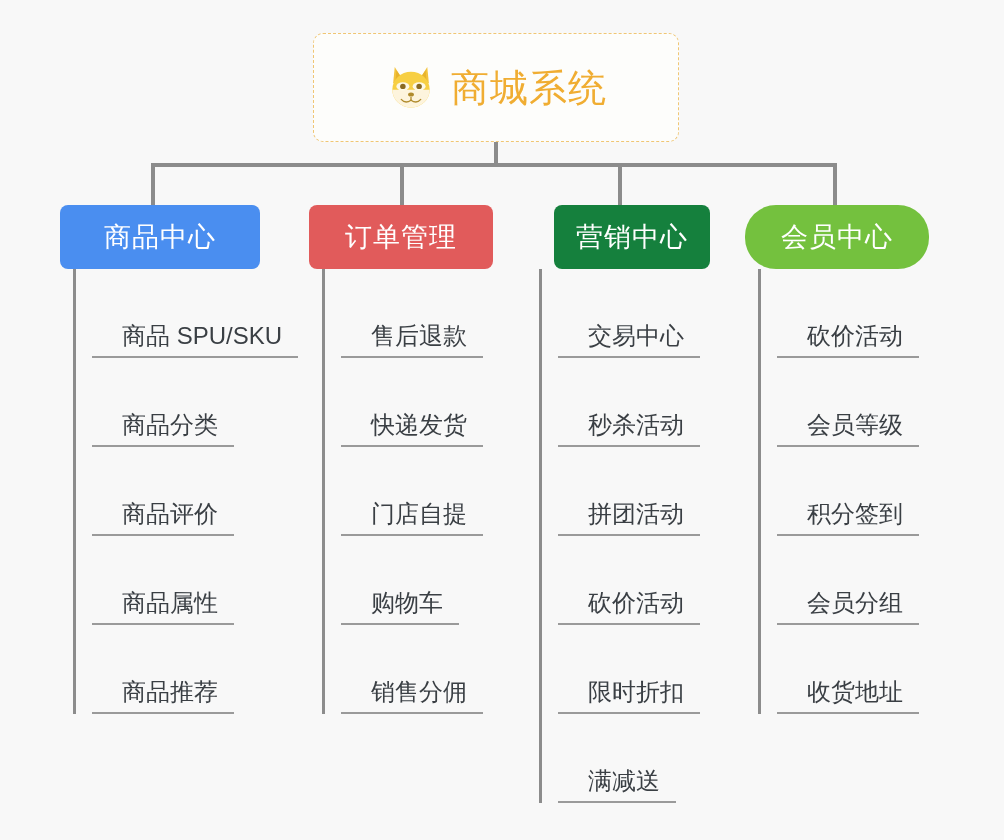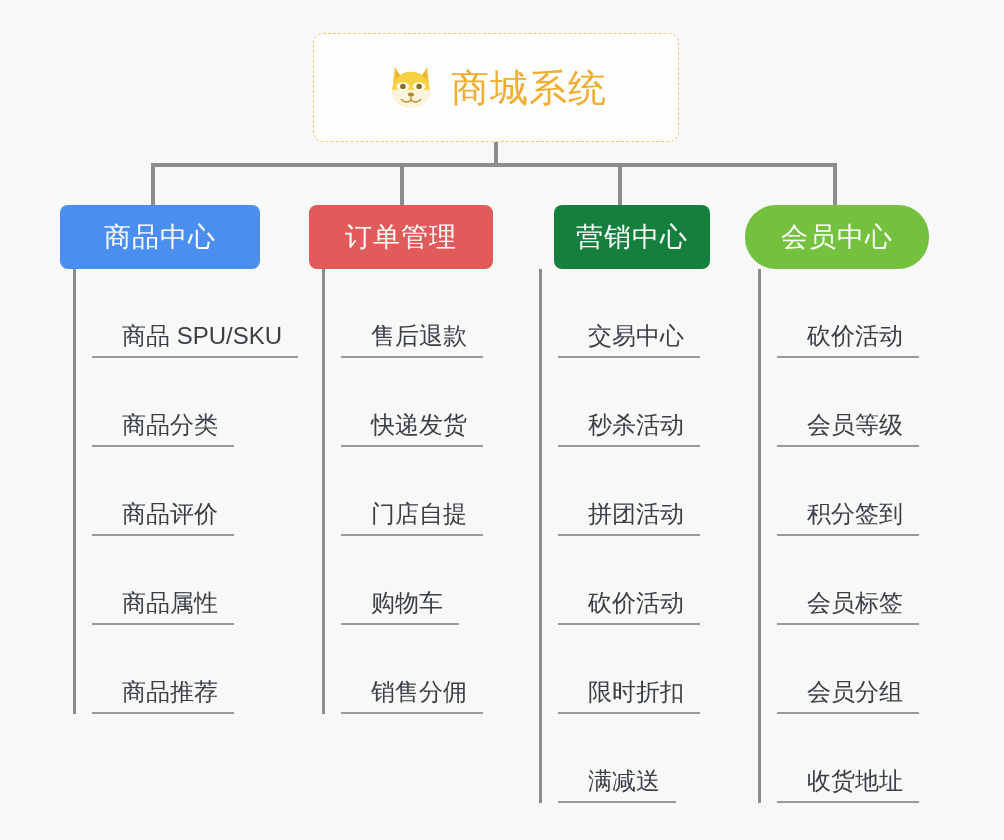--- a/index.html
+++ b/index.html
@@ -228,23 +228,20 @@
       <div class="leaf">
           <span class="leaf-inner"><span class="leaf-label">砍价活动</span></span>
         </div>
       <div class="leaf">
           <span class="leaf-inner"><span class="leaf-label">会员等级</span></span>
         </div>
       <div class="leaf">
           <span class="leaf-inner"><span class="leaf-label">积分签到</span></span>
         </div>
       <div class="leaf">
-          <span class="leaf-inner"><span class="leaf-label">会员标签</span></span>
-        </div>
-      <div class="leaf">
           <span class="leaf-inner"><span class="leaf-label">会员分组</span></span>
         </div>
       <div class="leaf">
           <span class="leaf-inner"><span class="leaf-label">收货地址</span></span>
         </div>
     </div>
   </div>
 
 </div>
 

